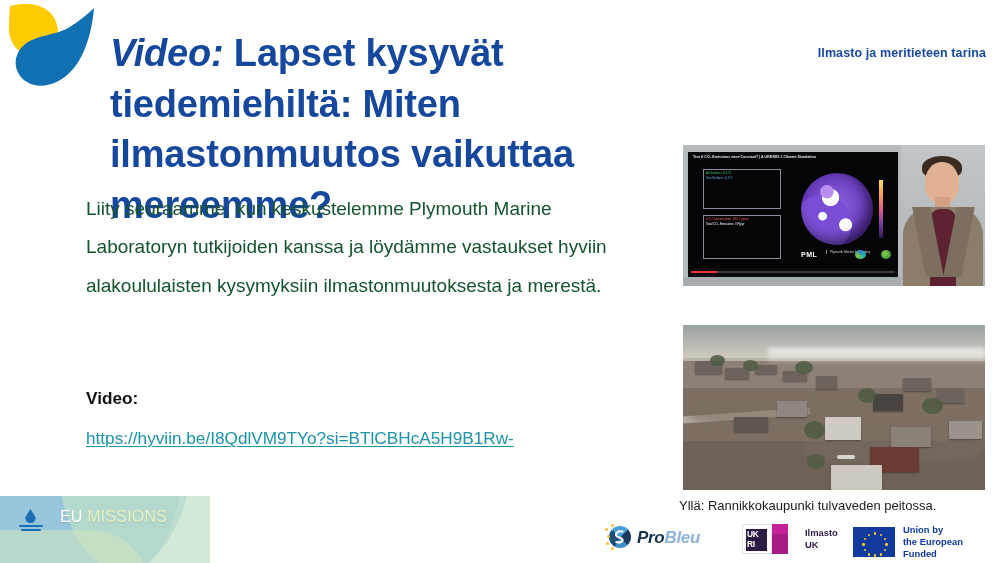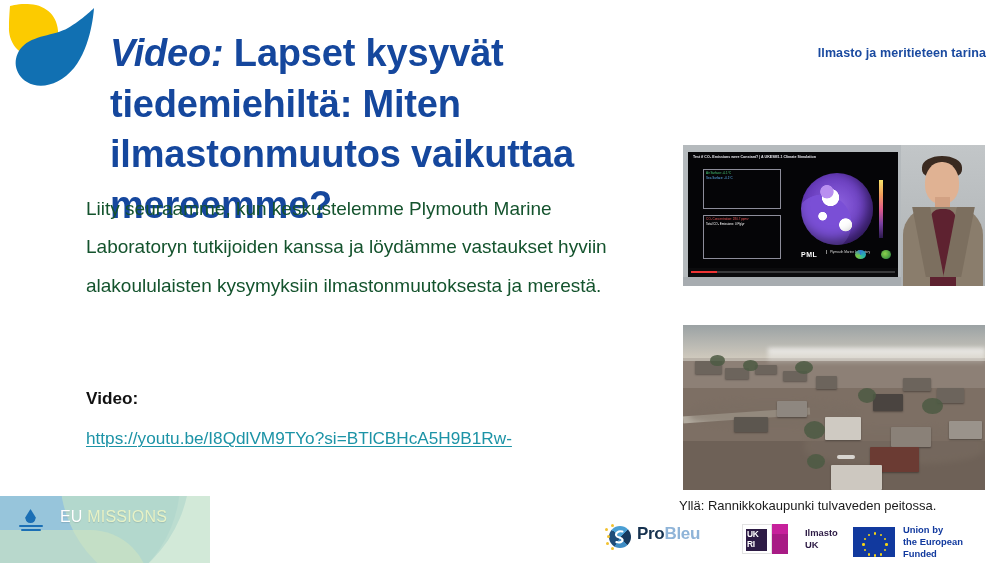--- a/index.html
+++ b/index.html
@@ -118,21 +118,21 @@
   .eu-missions .drop { position:absolute; left:25px; top:13px; width:11px; height:14px; background:#1b6fb5;
      border-radius:50% 50% 50% 50% / 62% 62% 38% 38%; clip-path: polygon(50% 0,100% 62%,82% 100%,18% 100%,0 62%); }
   .eu-missions .wave { position:absolute; left:19px; top:29px; width:24px; height:2.4px; background:#1b6fb5; border-radius:2px; }
   .eu-missions .txt { position:absolute; left:60px; top:12px; font-size:16px; font-weight:normal; color:#fff;
      text-shadow:0 1px 1px rgba(0,0,0,.12); letter-spacing:.2px; }
   .eu-missions .txt .lt { color:#e7f2c6; }
   .eu-missions .tag { position:absolute; left:22px; top:38px; background:#2d7fc1; color:#fff;
      font-size:8.6px; font-weight:bold; letter-spacing:.55px; padding:3px 7px 3px 7px; white-space:nowrap; }
 
   .logo-row { position:absolute; left:605px; top:522px; width:390px; height:40px; }
-  .pb { position:absolute; left:0; top:2px; display:flex; gap:5px; }
+  .pb { position:absolute; left:0; top:2px; display:flex; align-items:center; gap:5px;font-style:italic; }
   .pb .mark { position:relative; width:27px; height:27px; }
   .pb .mark .disc { position:absolute; left:4px; top:2px; width:22px; height:22px; border-radius:50%;
     background:conic-gradient(from 210deg,#1f4d7a 0 28%,#4a9fd4 28% 55%,#173a5e 55% 80%,#3e8cc4 80% 100%); }
   .pb .mark .s { position:absolute; left:9px; top:6px; width:11px; height:14px; color:#fff; }
   .pb .mark .star { position:absolute; width:3px; height:3px; background:#f2c230; border-radius:50%; }
   .pb .name { font-size:17px; font-weight:bold; color:#16324f; letter-spacing:-.3px; }
   .pb .name span { color:#8fb4d8; }
 
   .ukri { position:absolute; left:137px; top:2px; display:flex; align-items:center; gap:7px; }
   .ukri .blk { position:relative; width:30px; height:30px; background:#fff; border:1px solid #e2e2e2; }
@@ -159,21 +159,21 @@
       <path d="M92 8 C92 8 90 46 72 68 C58 85 38 90 25 82 C12 74 10 58 20 47 C31 35 52 36 66 28 C80 20 92 8 92 8 Z" fill="#1170B2"></path>
     </svg>
   </div>
 
   <div class="eyebrow">Ilmasto ja meritieteen tarina</div>
 
   <h1 class="title"><span class="it">Video:</span><span> Lapset kysyvät tiedemiehiltä: Miten ilmastonmuutos vaikuttaa mereemme?</span></h1>
 
   <p class="body-copy">Liity seuraamme, kun keskustelemme Plymouth Marine Laboratoryn tutkijoiden kanssa ja löydämme vastaukset hyviin alakoululaisten kysymyksiin ilmastonmuutoksesta ja merestä.</p>
   <div class="video-label">Video:</div>
-  <a class="video-link" href="#">https://youtu.be/I8QdlVM9TYo?si=BTlCBHcA5H9B1Rw-</a>
+  <a class="video-link" href="#">https://hyviin.be/I8QdlVM9TYo?si=BTlCBHcA5H9B1Rw-</a>
 
   <div class="media-top">
     <div class="vid">
       <div class="tv"></div>
       <div class="tvtitle">Test if CO₂ Emissions were Constant? | A UKESM1.1 Climate Simulation</div>
       <div class="plot p1"></div>
       <div class="plot p2"></div>
       <div class="lg1">Air Surface: -0.1°C</div>
       <div class="lg2">Sea Surface: -0.1°C</div>
       <div class="lg3">CO₂ Concentration: 280.7 ppmv</div>

